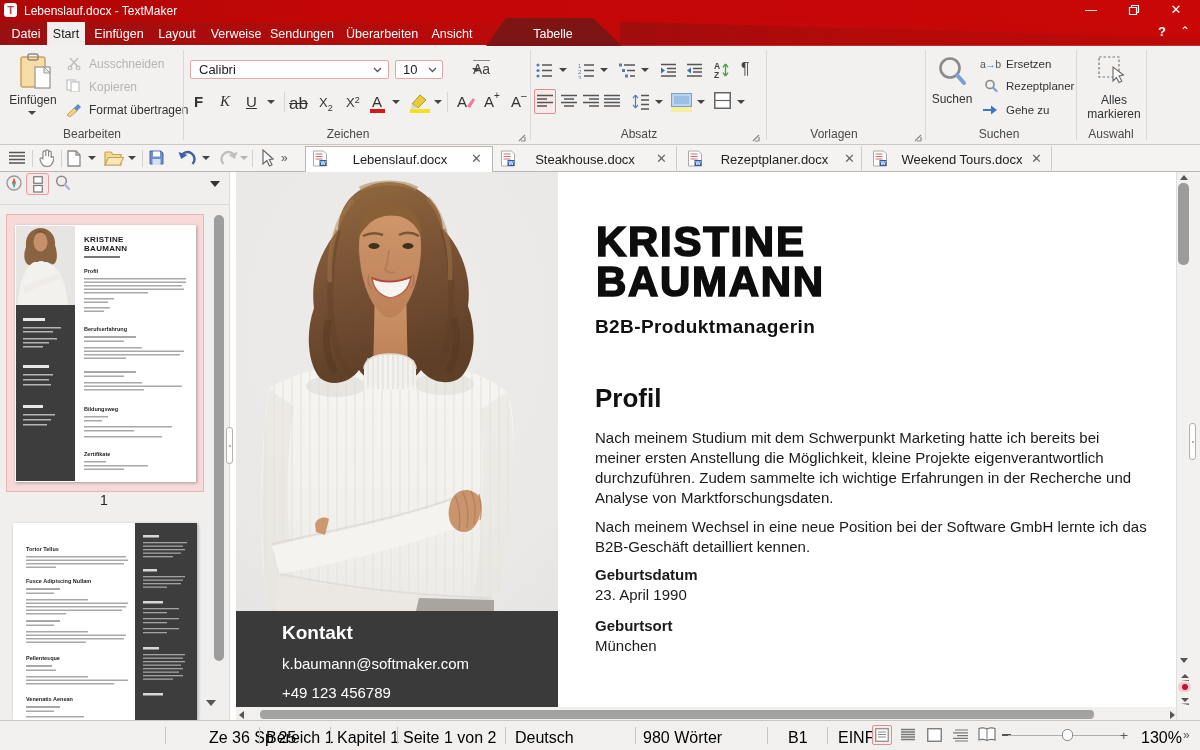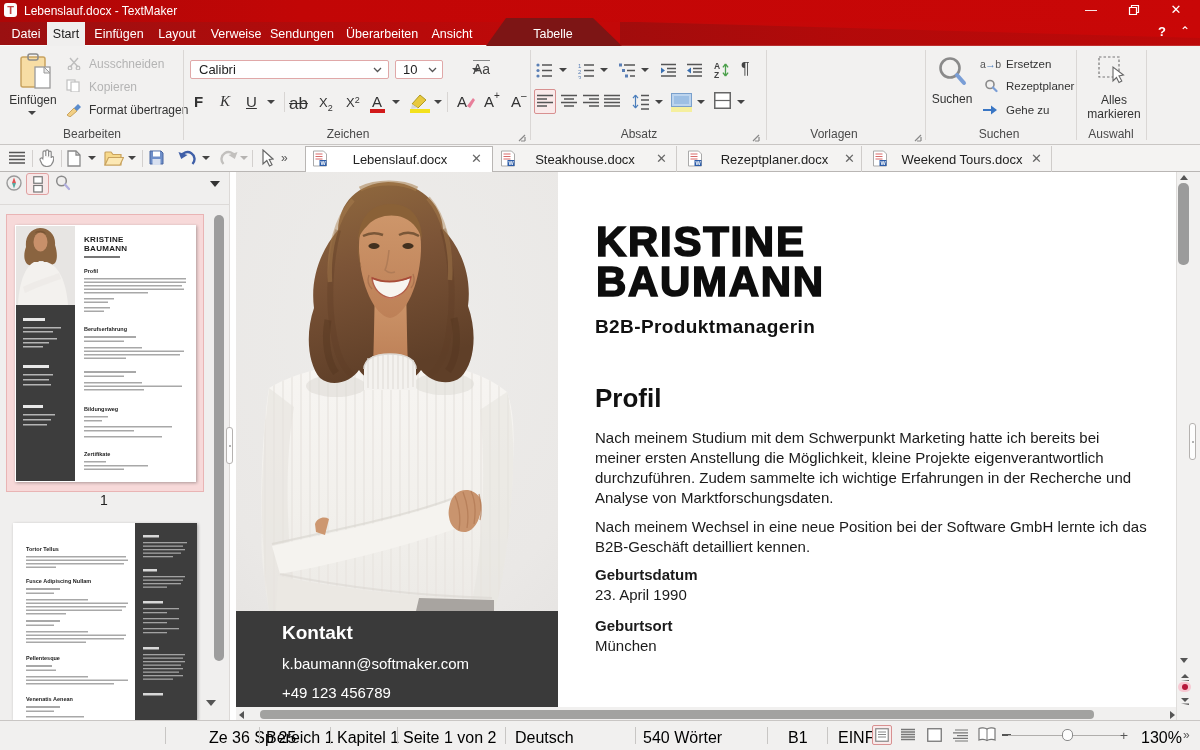--- a/index.html
+++ b/index.html
@@ -718,21 +718,21 @@
   <div class="abs sitem" style="left:167px;margin-left:42px;">Ze 36 Sp 25</div>
   <div class="abs ssep" style="left:259px;"></div>
   <div class="abs sitem" style="left:266px;">Bereich 1</div>
   <div class="abs ssep" style="left:330px;"></div>
   <div class="abs sitem" style="left:337px;">Kapitel 1</div>
   <div class="abs ssep" style="left:397px;"></div>
   <div class="abs sitem" style="left:403px;">Seite 1 von 2</div>
   <div class="abs ssep" style="left:505px;"></div>
   <div class="abs sitem" style="left:515px;">Deutsch</div>
   <div class="abs ssep" style="left:635px;"></div>
-  <div class="abs sitem" style="left:643px;">540 Wörter</div>
+  <div class="abs sitem" style="left:643px;">980 Wörter</div>
   <div class="abs ssep" style="left:767px;"></div>
   <div class="abs sitem" style="left:788px;">B1</div>
   <div class="abs ssep" style="left:827px;"></div>
   <div class="abs sitem" style="left:838px;">EINF</div>
   <div class="abs" style="left:872px; top:725px; width:20px; height:20px; border:1px solid #d89090; border-radius:2px; background:#f9eaea;"></div>
   <div class="abs" style="left:875px; top:728px;">
       <svg width="14" height="14" viewBox="0 0 14 14">
     <rect x="0.75" y="0.75" width="12.5" height="12.5" fill="#fff" stroke="#888" stroke-width="1.2"></rect>
     <path d="M3 4 h8 M3 6.5 h8 M3 9 h8" stroke="#888" stroke-width="1"></path>
   </svg>

